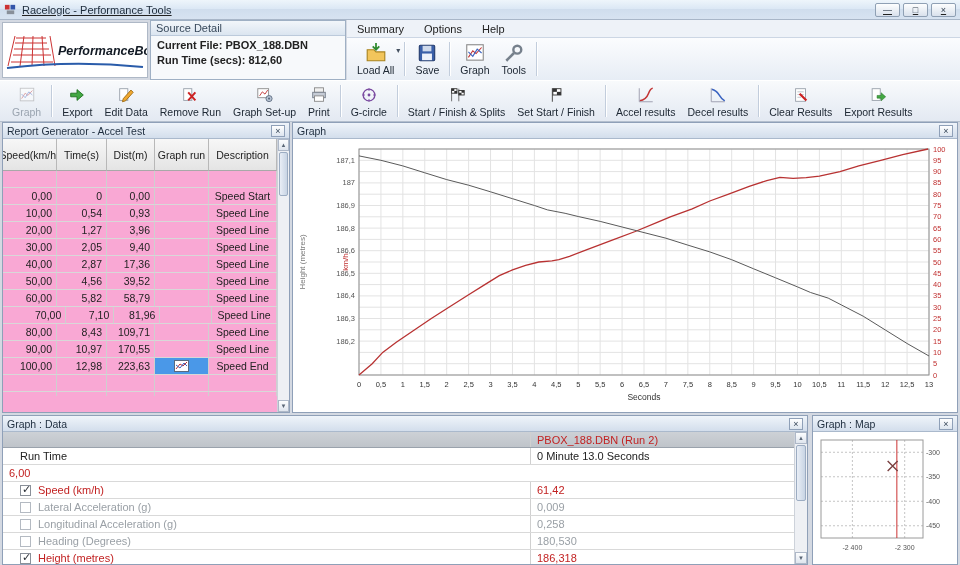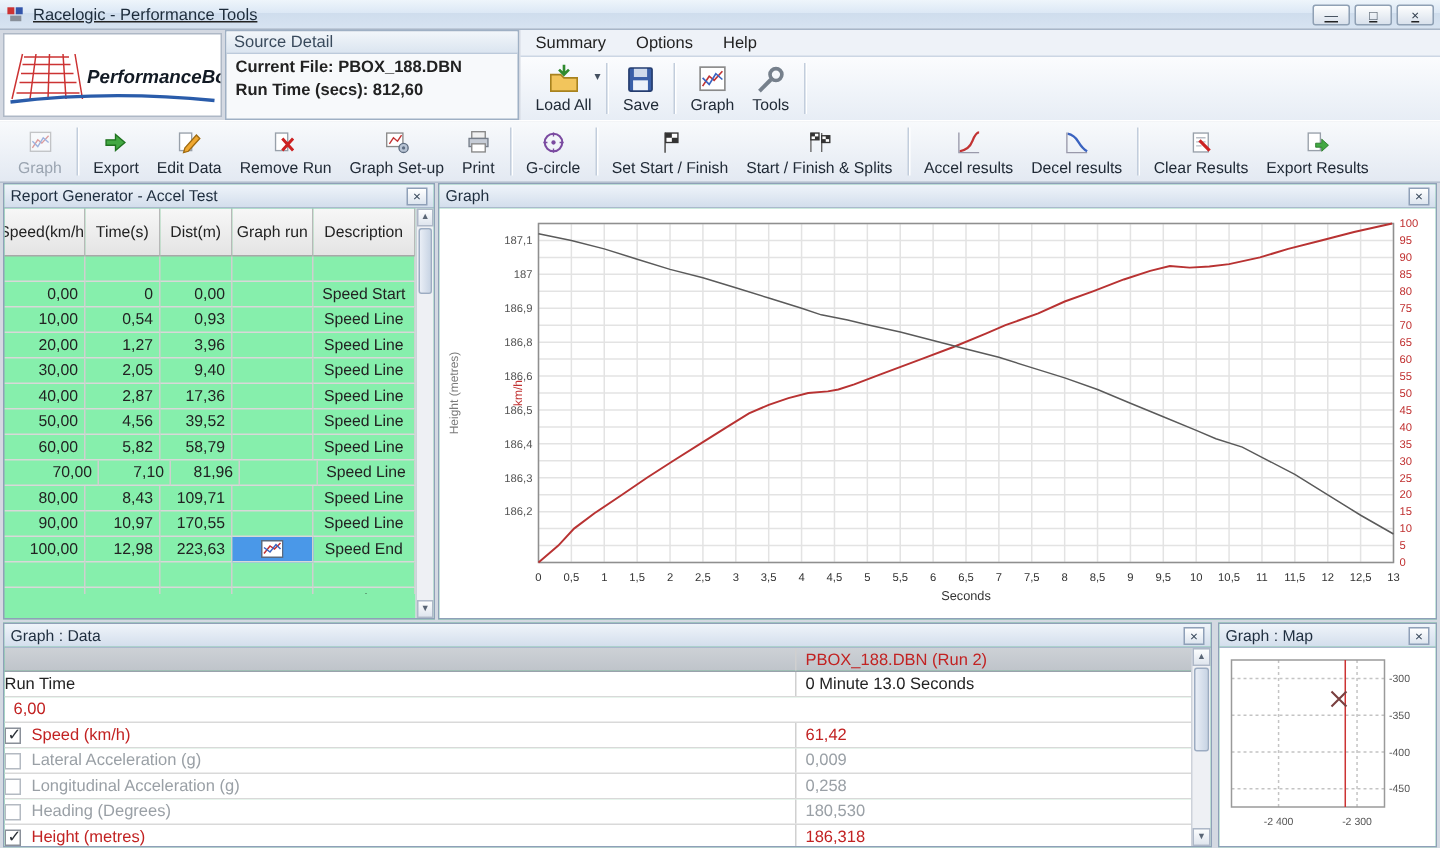--- a/index.html
+++ b/index.html
@@ -40,21 +40,21 @@
   .ticon { height:20px; display:flex; align-items:center; }
   .ticon svg { width:18px; height:18px; display:block; }
   #toolbar-top .ticon svg { width:22px; height:22px; }
   .tlabel { font-size:10.5px; white-space:nowrap; margin-top:1px; color:#202a36; }
   .titem.disabled .tlabel { color:#9aa4b0; }
   .titem.disabled svg { opacity:.45; }
   .dd { position:absolute; right:0px; top:6px; font-size:8px; color:#44506o; color:#445060; }
   .tsep { width:1px; align-self:stretch; margin:4px 4px; background:#c2cddc; box-shadow:1px 0 0 #ffffff; }
 
   
-  .panel { position:absolute; border:1px solid #8fa0b8; background:#86efac; }
+  .panel { position:absolute; border:1px solid #8fa0b8; background:#f9a8d4; }
   .ptitle { height:16px; background:linear-gradient(#eff4fa,#d3deec);
     border-bottom:1px solid #aab9cc; display:flex; align-items:center; padding:0 4px;
     font-size:10.5px; color:#1e2d3e; }
   .pclose { margin-left:auto; width:14px; height:12px; border:1px solid #8fa0b8;
     background:linear-gradient(#ffffff,#dde5ef); font-size:9px; line-height:10px;
     text-align:center; color:#3a4a5c; }
 
   #panel-report { left:2px;  top:122px; width:288px; height:291px; }
   #panel-graph  { left:292px; top:122px; width:666px; height:291px; }
   #panel-data   { left:2px;  top:415px; width:806px; height:150px; }
@@ -80,21 +80,21 @@
   .sb-arrow.down { position:absolute; bottom:0; left:0; right:0; }
   .sb-arrow.up { position:absolute; top:0; left:0; right:0; }
   .sb-thumb { position:absolute; left:1px; right:1px; top:13px; height:44px;
     background:linear-gradient(90deg,#e9eef6,#c8d4e4); border:1px solid #9cacc2; border-radius:2px; }
 
   
   #data-table { position:absolute; left:0; top:16px; width:791px; height:132px; overflow:hidden; }
   .dt-row { display:flex; height:17px; border-bottom:1px solid #d9d9d9; background:#fff; }
   .dt-row.hdr { height:16px; background:linear-gradient(#cdd1d6,#bfc4ca); border-bottom:1px solid #9aa2ac; }
   .dt-c1 { width:528px; border-right:1px solid #d0d0d0; display:flex; align-items:center;
-    padding-left:0; overflow:hidden; white-space:nowrap; }
+    padding-left:17px; overflow:hidden; white-space:nowrap; }
   .dt-c2 { width:263px; display:flex; align-items:center; padding-left:6px;
     overflow:hidden; white-space:nowrap; }
   .cb { width:11px; height:11px; border:1px solid #8a9099; background:#fff; display:inline-block;
     margin-right:7px; position:relative; flex:none; }
   .cb.off { border-color:#b4bac2; }
   .cb.checked::after { content:"✓"; position:absolute; left:1px; top:-3px; font-size:11px; color:#2a2f36; }
 
   
   #main-chart, #map-chart { display:block; background:#fff; }
 </style>
@@ -256,41 +256,41 @@
           <circle cx="10" cy="10" r="1.6" fill="#7a4aa0"></circle>
           <path d="M10 2.5 v3 M10 14.5 v3 M2.5 10 h3 M14.5 10 h3" stroke="#7a4aa0"></path>
         </svg>
       </span>
       <span class="tlabel">G-circle</span>
     </div>
     <div class="tsep"></div>
     <div class="titem">
       <span class="ticon">
         <svg viewBox="0 0 20 20">
-          <path d="M6 2.5 v15" stroke="#666" stroke-width="1.3"></path>
-          <rect x="6.5" y="3" width="9" height="7" fill="#fff" stroke="#333"></rect>
-          <rect x="6.5" y="3" width="4.5" height="3.5" fill="#333"></rect>
-          <rect x="11" y="6.5" width="4.5" height="3.5" fill="#333"></rect>
-        </svg>
-      </span>
-      <span class="tlabel">Set Start / Finish</span>
-    </div>
-    <div class="titem">
-      <span class="ticon">
-        <svg viewBox="0 0 20 20">
           <path d="M4 3 v14 M12 3 v14" stroke="#666"></path>
           <rect x="4" y="3" width="6" height="5" fill="#fff" stroke="#333"></rect>
           <rect x="4" y="3" width="3" height="2.5" fill="#333"></rect>
           <rect x="7" y="5.5" width="3" height="2.5" fill="#333"></rect>
           <rect x="12" y="5" width="6" height="5" fill="#fff" stroke="#333"></rect>
           <rect x="15" y="5" width="3" height="2.5" fill="#333"></rect>
           <rect x="12" y="7.5" width="3" height="2.5" fill="#333"></rect>
         </svg>
       </span>
       <span class="tlabel">Start / Finish &amp; Splits</span>
+    </div>
+    <div class="titem">
+      <span class="ticon">
+        <svg viewBox="0 0 20 20">
+          <path d="M6 2.5 v15" stroke="#666" stroke-width="1.3"></path>
+          <rect x="6.5" y="3" width="9" height="7" fill="#fff" stroke="#333"></rect>
+          <rect x="6.5" y="3" width="4.5" height="3.5" fill="#333"></rect>
+          <rect x="11" y="6.5" width="4.5" height="3.5" fill="#333"></rect>
+        </svg>
+      </span>
+      <span class="tlabel">Set Start / Finish</span>
     </div>
     <div class="tsep"></div>
     <div class="titem">
       <span class="ticon">
         <svg viewBox="0 0 20 20">
           <path d="M3 16.5 Q10 15.5 12.5 9 T17.5 2.5" stroke="#c23333" stroke-width="1.7" fill="none"></path>
           <path d="M2.5 2.5 v15 h15" stroke="#99a" fill="none"></path>
         </svg>
       </span>
       <span class="tlabel">Accel results</span>

